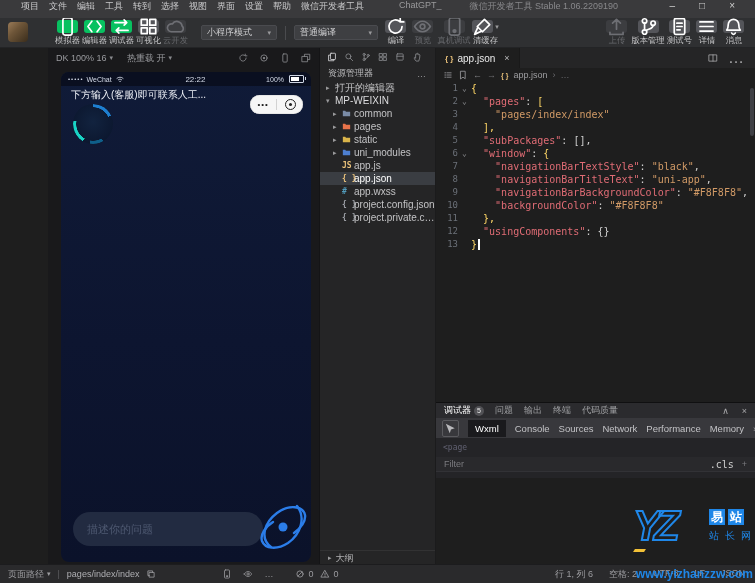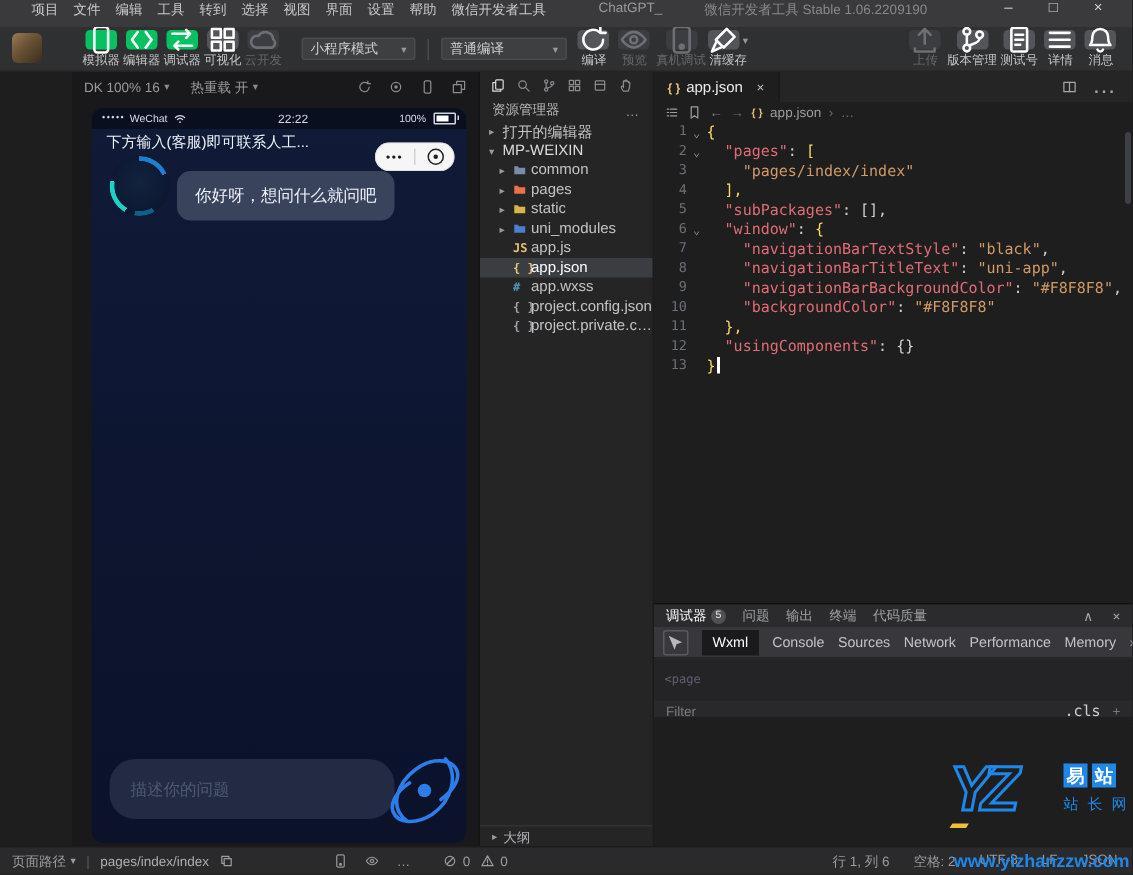--- a/index.html
+++ b/index.html
@@ -72,21 +72,21 @@
   .cap-target::after{content:"";position:absolute;left:50%;top:50%;width:3px;height:3px;margin:-1.5px 0 0 -1.5px;
                      border-radius:50%;background:#222;}
   .p-avatar{position:absolute;left:12px;top:32px;width:40px;height:40px;border-radius:50%;
             background:radial-gradient(circle at 50% 45%,#12233f 0%,#0c1830 70%);}
   .p-avatar::before{content:"";position:absolute;inset:0;border-radius:50%;
             background:conic-gradient(from 210deg,#19d3c5 0 70deg,transparent 70deg 150deg,#1e7fd0 150deg 215deg,transparent 215deg 300deg,#0f5f8a 300deg 340deg,transparent 340deg);
             -webkit-mask:radial-gradient(farthest-side,transparent calc(100% - 3.5px),#000 calc(100% - 3px));
             mask:radial-gradient(farthest-side,transparent calc(100% - 3.5px),#000 calc(100% - 3px));}
   .bubble{position:absolute;left:57px;top:42px;max-width:175px;height:33px;background:#39435c;border-radius:9px;
           display:flex;align-items:center;padding:0 12px;font-size:11px;color:#eef1f7;white-space:nowrap;}
-  .p-input{position:absolute;left:12px;bottom:16px;width:190px;height:40px;border-radius:17px;background:#222b41;
+  .p-input{position:absolute;left:12px;bottom:16px;width:190px;height:34px;border-radius:17px;background:#222b41;
            display:flex;align-items:center;padding:0 14px;box-sizing:border-box;font-size:11px;color:#4e5971;}
   .p-atom{position:absolute;right:2px;bottom:6px;width:52px;height:58px;color:#2b7de9;}
   .p-atom svg{width:52px;height:58px;}
 
   
   .explorer{position:absolute;left:272px;top:0;bottom:0;width:116px;background:#252526;
             border-right:1px solid #1b1b1c;box-sizing:border-box;}
   .act-bar{height:18px;display:flex;align-items:center;gap:7px;padding:0 7px;color:#8b8c90;}
   .act-bar .icon:first-child{color:#dadadc;}
   .exp-header{height:15px;display:flex;align-items:center;padding:0 8px;font-size:9px;color:#bbbbbd;}
@@ -137,21 +137,21 @@
   .dbg-right{margin-left:auto;display:flex;gap:13px;color:#a8a8aa;font-size:9px;}
   .dt-bar{height:20px;background:#38383c;display:flex;align-items:center;padding:0 6px;gap:9px;
           font-size:9.5px;color:#c3c3c6;border-bottom:1px solid #242427;}
   .insp{width:15px;height:15px;border:1px solid #5a5a5e;border-radius:2px;display:flex;align-items:center;
         justify-content:center;color:#b8b8bb;flex:none;}
   .dt-tab{white-space:nowrap;}
   .dt-tab.active{background:#1a1a1d;color:#fff;padding:3px 7px;}
   .dt-more{color:#9a9a9e;}
   .dt-right{margin-left:auto;display:flex;gap:9px;align-items:center;color:#ababaf;}
   .warn-wrap{display:flex;align-items:center;gap:2px;color:#e9c33c;font-size:9px;}
-  .el-strip{height:10px;padding:9px 7px;font-family:"DejaVu Sans Mono",monospace;font-size:8px;color:#9a9ab8;
+  .el-strip{height:10px;padding:4px 7px;font-family:"DejaVu Sans Mono",monospace;font-size:8px;color:#9a9ab8;
             opacity:.5;overflow:hidden;line-height:10px;}
   .st-bar{height:16px;display:flex;align-items:center;gap:12px;padding:0 8px;font-size:9.5px;color:#bdbdc0;
           background:#252528;border-bottom:1px solid #101012;}
   .st-tab{white-space:nowrap;}
   .st-tab.active{background:#0d0d0f;color:#fff;padding:2px 6px;}
   .flt{height:14px;display:flex;align-items:center;padding:0 8px;font-size:9px;color:#7b7b7f;
        border-bottom:1px solid #323236;background:#29292c;}
   .flt-right{margin-left:auto;display:flex;gap:8px;align-items:center;}
   .cls{font-family:"DejaVu Sans Mono",monospace;color:#cfcfcf;font-size:10px;}
   .dbg-body{background:#1e1e1e;position:absolute;left:0;right:0;bottom:0;top:75px;}
@@ -406,23 +406,20 @@
         <span>100%</span>
         <span class="batt"></span>
       </div>
       <div class="p-title">下方输入(客服)即可联系人工...</div>
       <div class="capsule">
         <span class="cap-dots">•••</span>
         <span class="cap-div"></span>
         <span class="cap-target"></span>
       </div>
       <div class="p-avatar"></div>
-      <div class="bubble">
-        <span>你好呀，想问什么就问吧</span>
-      </div>
       <div class="p-input">
         <span>描述你的问题</span>
       </div>
       <div class="p-atom">
         <svg viewBox="0 0 52 58">
           <g fill="none" stroke="currentColor" stroke-width="2.4" stroke-linecap="round">
             <path d="M14 49 C2 40 8 24 20 15 C32 6 46 8 48 17 C49 23 44 30 37 35"></path>
             <path d="M40 8 C49 19 44 36 31 45 C20 52 8 51 5 43 C3 37 8 29 16 24"></path>
           </g>
           <circle cx="26" cy="29" r="4.5" fill="currentColor"></circle>

